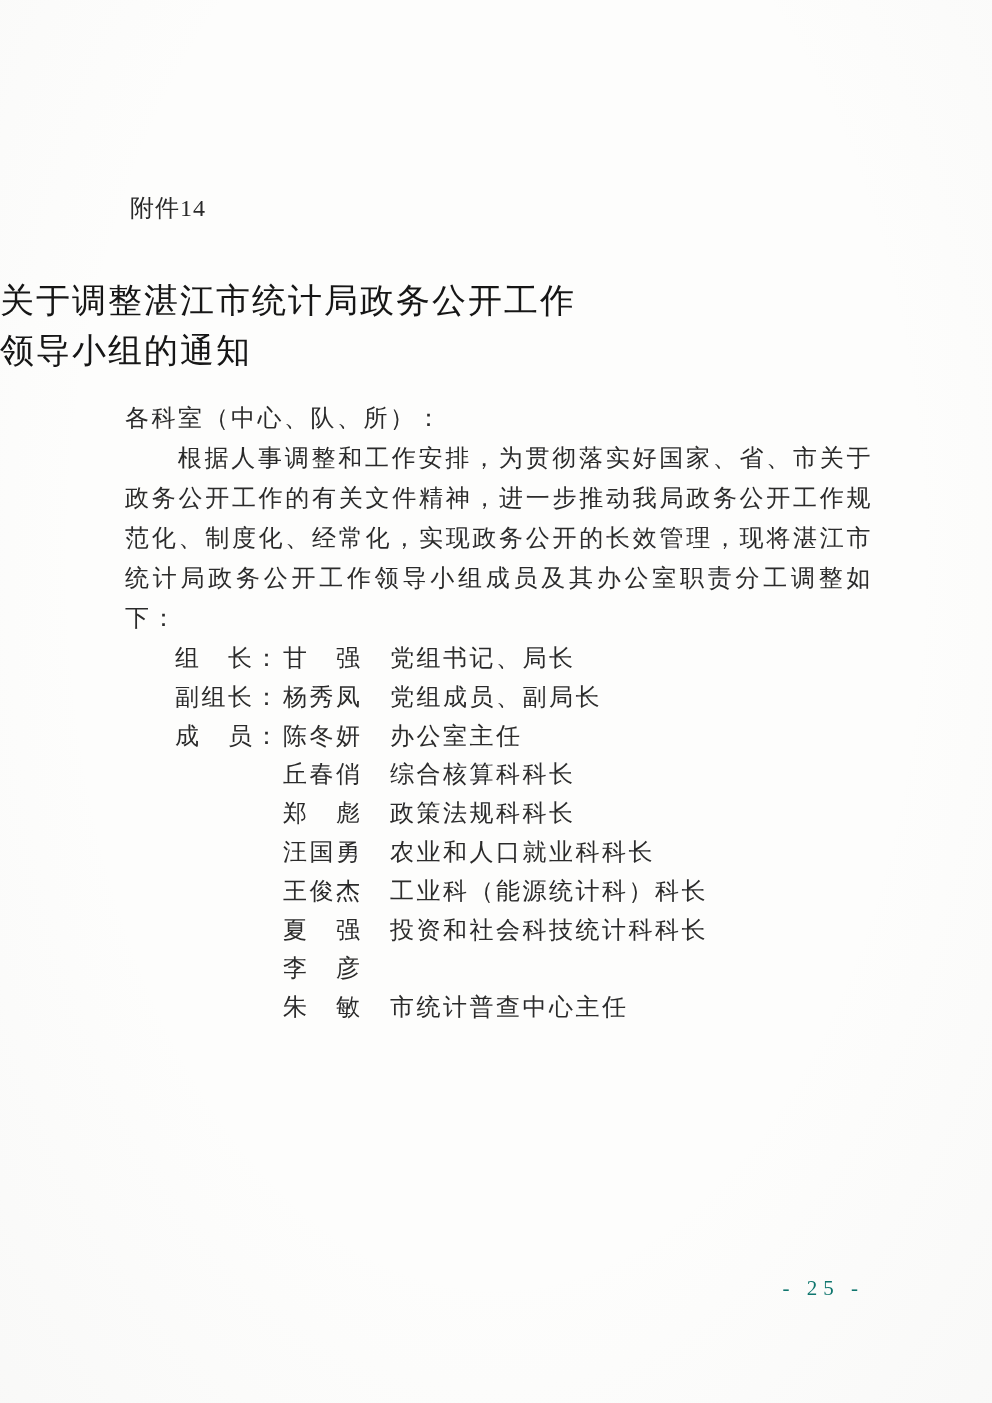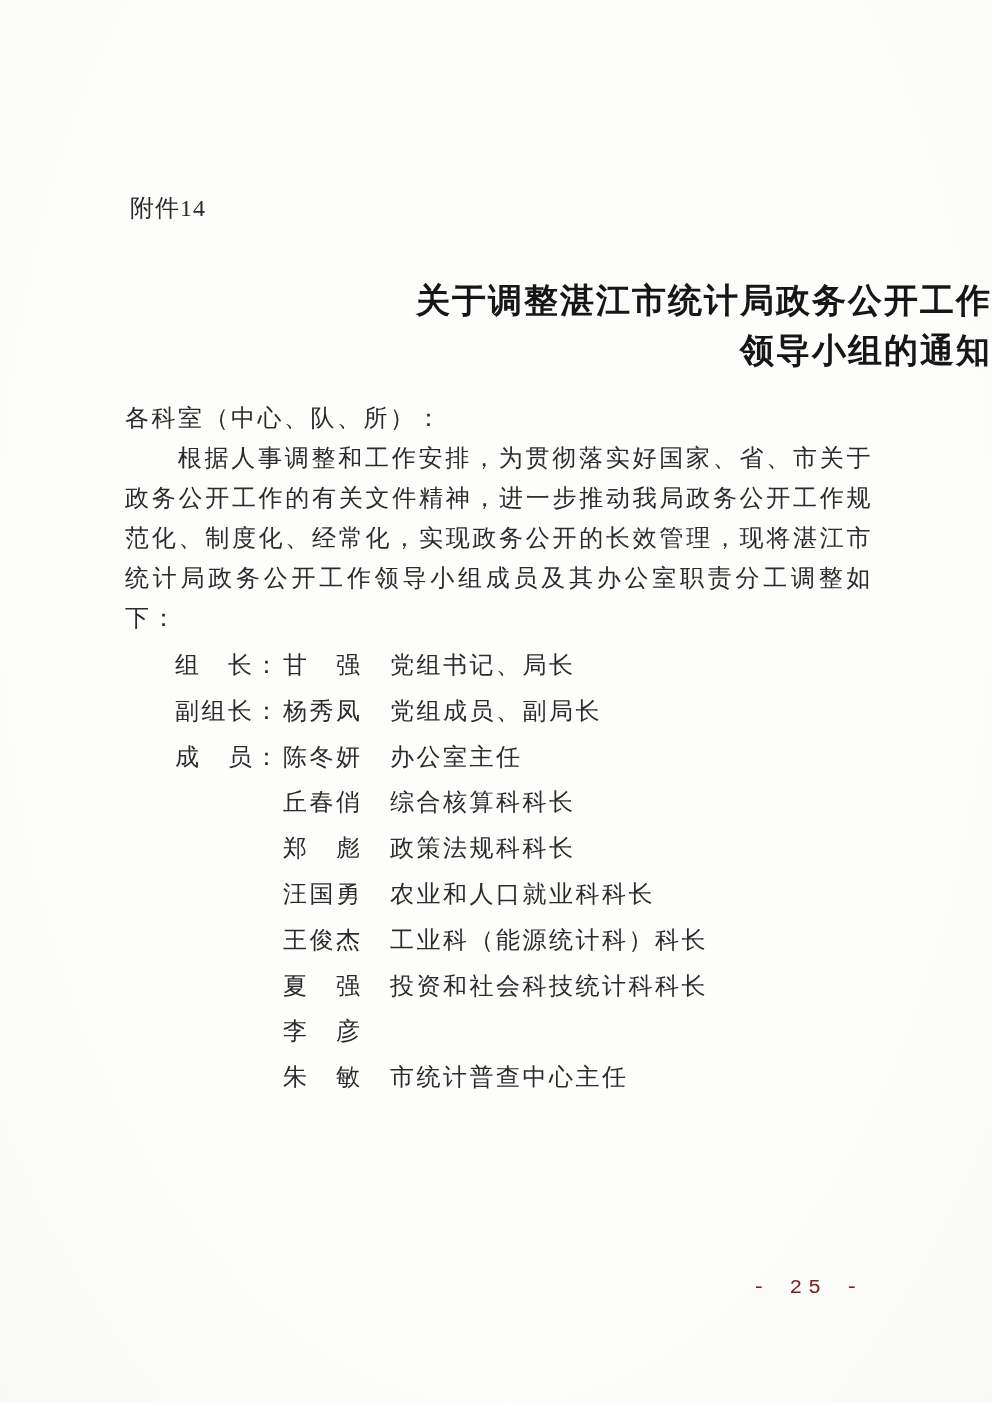--- a/index.html
+++ b/index.html
@@ -34,24 +34,24 @@
     font-size: 24px;
     letter-spacing: 1px;
     color: #2a2a2a;
   }
   .doc-title {
     position: absolute;
     left: 0;
     right: 0;
     top: 276px;
     margin: 0;
-    text-align: right;
+    text-align: left;
     font-size: 34px;
     line-height: 50px;
-    font-weight: bold;
+    font-weight: normal;
     letter-spacing: 2px;
     color: #161616;
   }
   .doc-title .title-line {
     display: block;
   }
   .content {
     position: absolute;
     left: 125px;
     width: 748px;
@@ -81,34 +81,33 @@
   }
   .roster-role {
     width: 108px;
     flex: 0 0 108px;
     white-space: nowrap;
   }
   .roster-name {
     width: 107px;
     flex: 0 0 107px;
     white-space: nowrap;
-    margin-top: 7px;
   }
   .roster-title {
     flex: 1 1 auto;
     white-space: nowrap;
   }
   .page-number {
     position: absolute;
     top: 1276px;
     right: 128px;
     font-size: 21px;
     letter-spacing: 6px;
-    color: #7f1d1d;
-    font-family: Liberation Mono, monospace;
+    color: #0f766e;
+    font-family: Liberation Serif, serif;
   }
 </style>
 </head>
 <body>
 
 <div class="page">
 
   <div class="attachment-label">附件14</div>
 
   <h1 class="doc-title">

